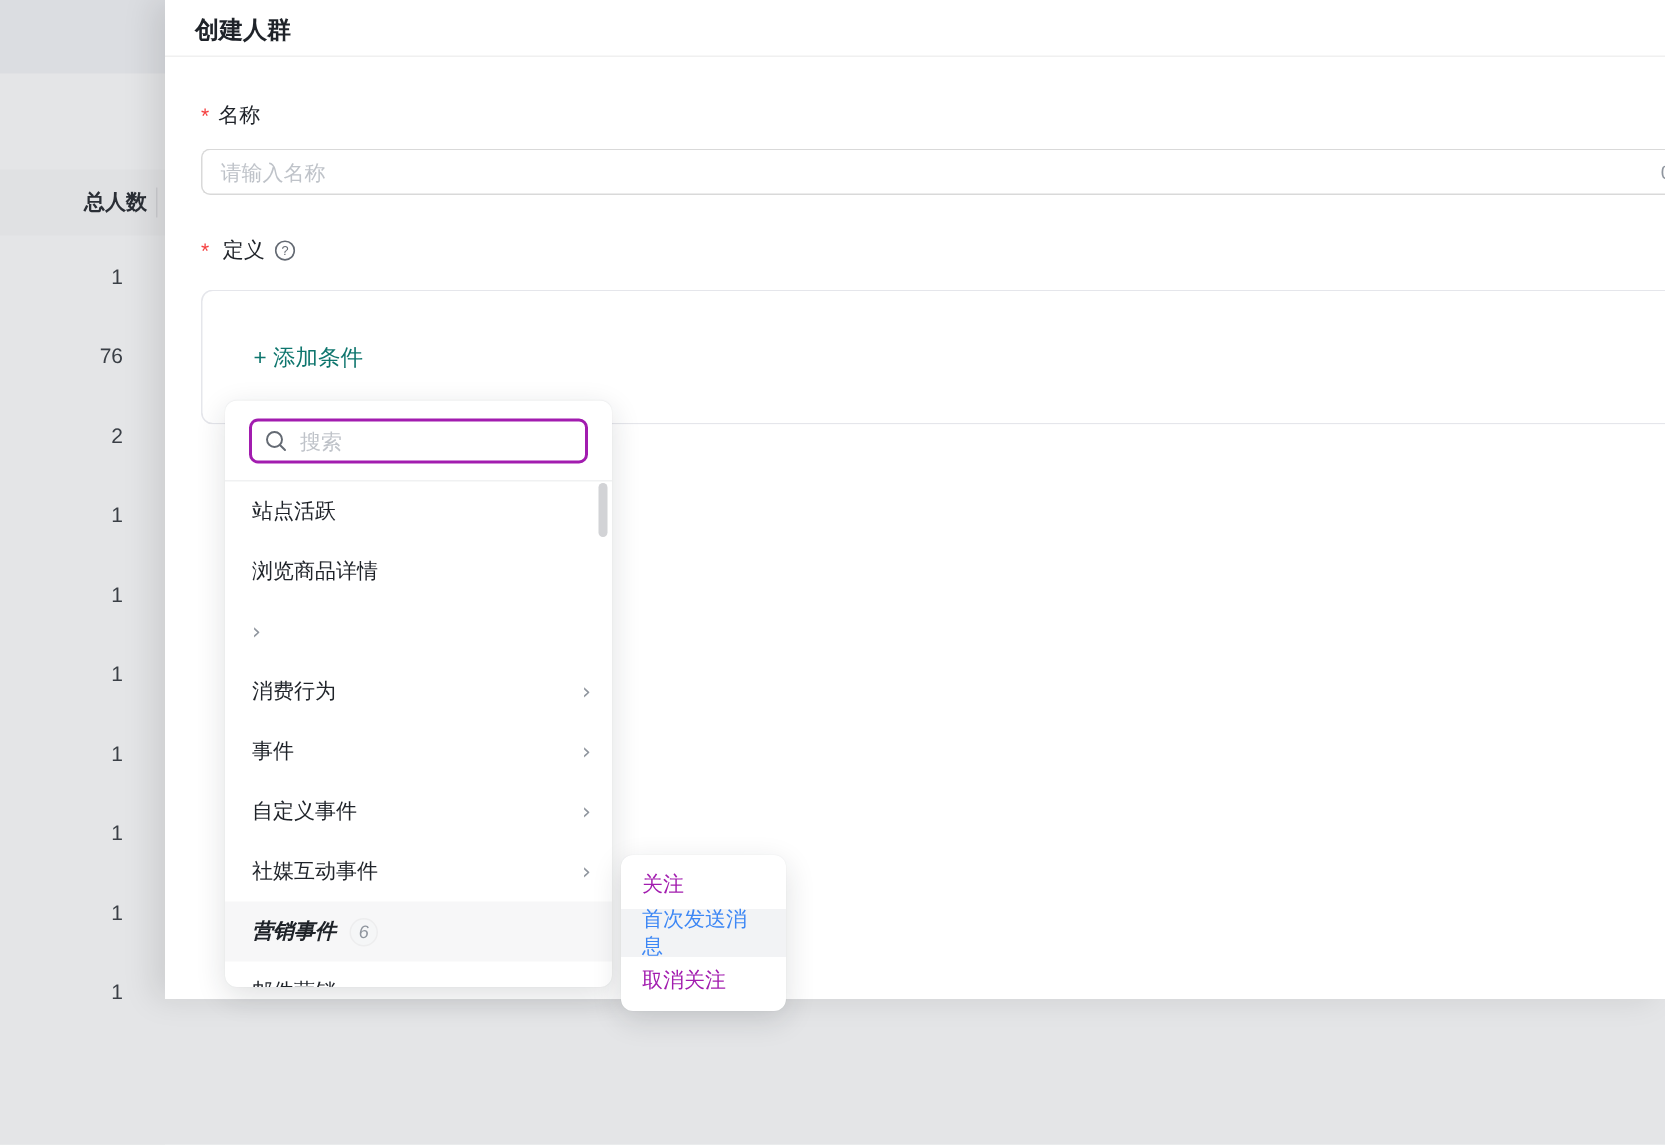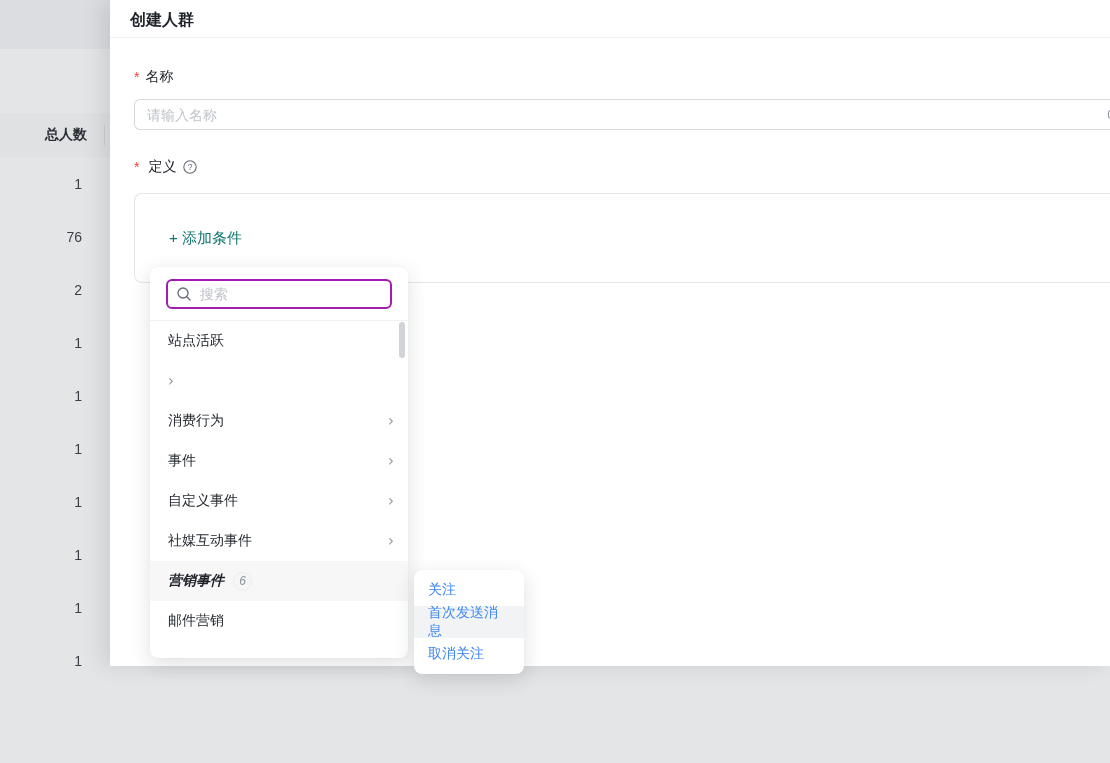--- a/index.html
+++ b/index.html
@@ -4,21 +4,21 @@
 <style>
   * { margin:0; padding:0; box-sizing:border-box; }
   html,body { width:1110px; height:763px; overflow:hidden; background:#e4e5e7;
     font-family:"Liberation Sans","DejaVu Sans",sans-serif; color:#1f2329; font-size:14px; }
 
   
   .bg-page { position:absolute; left:0; top:0; width:110px; height:763px; background:#e4e5e7; }
   .bg-topbox { position:absolute; left:0; top:0; width:110px; height:49px; background:#dbdde1; }
   .bg-table-header { position:absolute; left:0; top:113px; width:110px; height:44px;
     background:#e0e1e3; display:flex; align-items:center; justify-content:flex-end;
-    padding-right:23px; font-weight:700; color:#2b2f36; }
+    padding-right:12px; font-weight:700; color:#2b2f36; }
   .bg-col-divider { position:absolute; left:104px; top:125px; width:1px; height:20px; background:#cdced1; }
   .bg-rows { position:absolute; left:0; top:157px; width:110px; }
   .bg-row { height:53px; display:flex; align-items:center; justify-content:flex-end;
     padding-right:28px; color:#3a3f46; }
 
   
   .drawer { position:absolute; left:110px; top:0; width:1000px; height:666px; background:#fff;
     box-shadow:-8px 0 20px rgba(0,0,0,0.10); }
   .drawer-header { height:38px; padding:4px 20px 0 20px; border-bottom:1px solid #f0f0f0;
     display:flex; align-items:center; }
@@ -65,21 +65,21 @@
     background:#f5f6f7; border:1px solid #ededee; color:#8f959e; font-size:12px; font-weight:400;
     display:inline-flex; align-items:center; justify-content:center; }
   .dd-scrollbar { position:absolute; right:3px; top:55px; width:6px; height:36px;
     border-radius:3px; background:#d2d3d6; }
 
   
   .submenu { position:absolute; left:414px; top:570px; width:110px; background:#fff;
     border-radius:8px; box-shadow:0 6px 20px rgba(31,35,41,0.14), 0 0 1px rgba(31,35,41,0.08);
     padding:4px 0; }
   .sm-item { height:32px; display:flex; align-items:center; padding:0 14px; font-size:14px;
-    color:#3b82f6; cursor:pointer; }
+    color:#a21caf; cursor:pointer; }
   .sm-item.selected { background:#f2f3f5; color:#3d87f5; }
 </style>
 </head>
 <body>
 
 <div class="bg-page">
   <div class="bg-topbox"></div>
   <div class="bg-table-header">
     <span>总人数</span>
   </div>
@@ -160,20 +160,23 @@
         </svg>
     </span>
     <input class="dd-search" type="text" placeholder="搜索" style="">
   </div>
   <div class="dd-divider"></div>
   <div class="dd-list">
     <div class="dd-item">
       <span class="label">站点活跃</span>
     </div>
     <div class="dd-item">
+      <span class="label">浏览商品详情</span>
+    </div>
+    <div class="dd-item">
       <span class="chevron-icon">›</span>
     </div>
     <div class="dd-item">
       <span class="label">消费行为</span>
       <span class="chevron-icon">›</span>
     </div>
     <div class="dd-item">
       <span class="label">事件</span>
       <span class="chevron-icon">›</span>
     </div>

